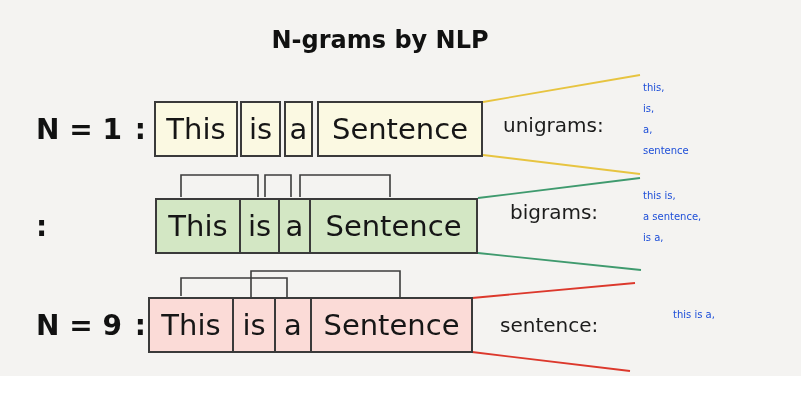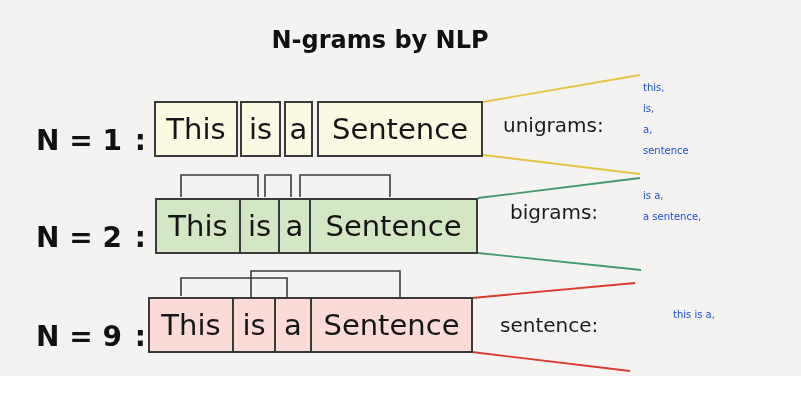--- a/index.html
+++ b/index.html
@@ -2,21 +2,21 @@
 <html><head>
 <meta charset="utf-8">
 <style>
   html,body{margin:0;padding:0;}
   .canvas{position:relative;width:801px;height:376px;background:#f4f3f1;
           font-family:"DejaVu Sans","Liberation Sans",sans-serif;overflow:hidden;}
   .title{position:absolute;top:26px;left:380px;transform:translateX(-50%);
          font-size:24px;font-weight:bold;color:#111;white-space:nowrap;}
   svg.overlay{position:absolute;left:0;top:0;pointer-events:none;}
   .nlabel{position:absolute;left:36px;width:110px;height:56px;display:flex;
-          justify-content:space-between;align-items:flex-end;font-size:28px;
+          justify-content:space-between;align-items:center;font-size:28px;
           font-weight:bold;color:#111;}
   #nl1{top:101px}#nl2{top:198px}#nl3{top:297px}
   .wordbox{position:absolute;display:flex;align-items:center;justify-content:center;
            font-size:29px;color:#161616;border:2px solid #3a3a3a;box-sizing:border-box;}
   #r1w0{left:154px;top:101px;width:84px;height:56px}
   #r1w1{left:240px;top:101px;width:41px;height:56px}
   #r1w2{left:284px;top:101px;width:29px;height:56px}
   #r1w3{left:317px;top:101px;width:166px;height:56px}
   .rowbox{position:absolute;display:flex;border:2px solid #3a3a3a;box-sizing:border-box;}
   #r2{left:155px;top:198px;width:323px;height:56px}
@@ -57,21 +57,20 @@
 
     <line x1="472" y1="298" x2="635" y2="283" stroke-width="1.8" stroke="#dc382c"></line>
     <line x1="472" y1="352" x2="630" y2="371" stroke-width="1.8" stroke="#dc382c"></line>
   </svg>
 
   <div class="nlabel" id="nl1">
     <span>N = 1</span>
     <span>:</span>
   </div>
   <div class="nlabel" id="nl2">
-    <span>N = 2</span>
     <span>:</span>
   </div>
   <div class="nlabel" id="nl3">
     <span>N = 9</span>
     <span>:</span>
   </div>
 
   <div class="wordbox" id="r1w0" style="background-color: rgb(251, 249, 226);">This</div>
   <div class="wordbox" id="r1w1" style="background-color: rgb(251, 249, 226);">is</div>
   <div class="wordbox" id="r1w2" style="background-color: rgb(251, 249, 226);">a</div>
@@ -95,20 +94,21 @@
   <div class="gram" id="g2">bigrams:</div>
   <div class="gram" id="g3">sentence:</div>
 
   <div class="glist" id="l1">
     <div>this,</div>
     <div>is,</div>
     <div>a,</div>
     <div>sentence</div>
   </div>
   <div class="glist" id="l2">
+    <div>this is,</div>
+    <div>a sentence,</div>
     <div>is a,</div>
-    <div>a sentence,</div>
   </div>
   <div class="glist" id="l3">
     <div>this is a,</div>
   </div>
 
 </div>
 
 </body></html>

